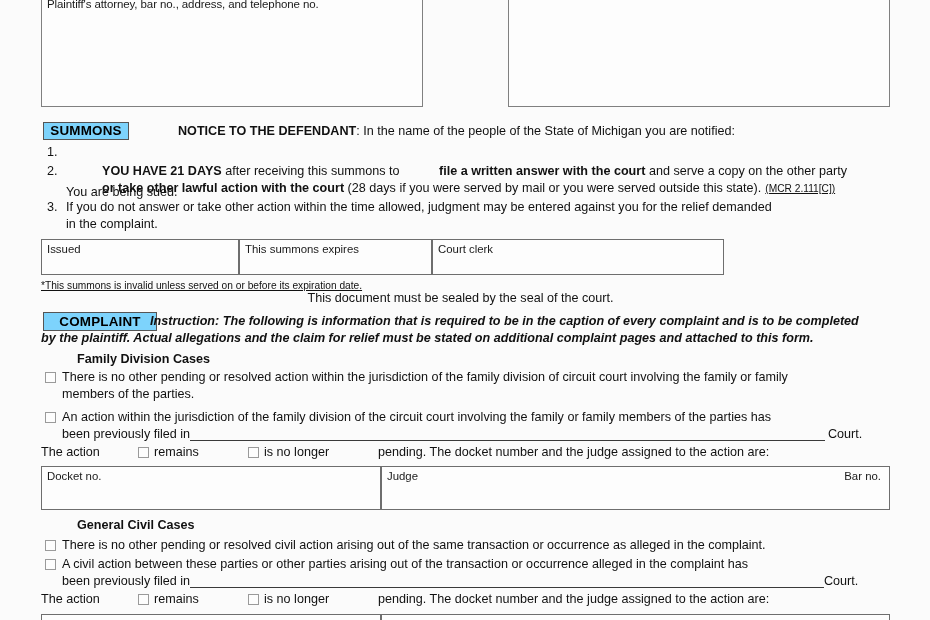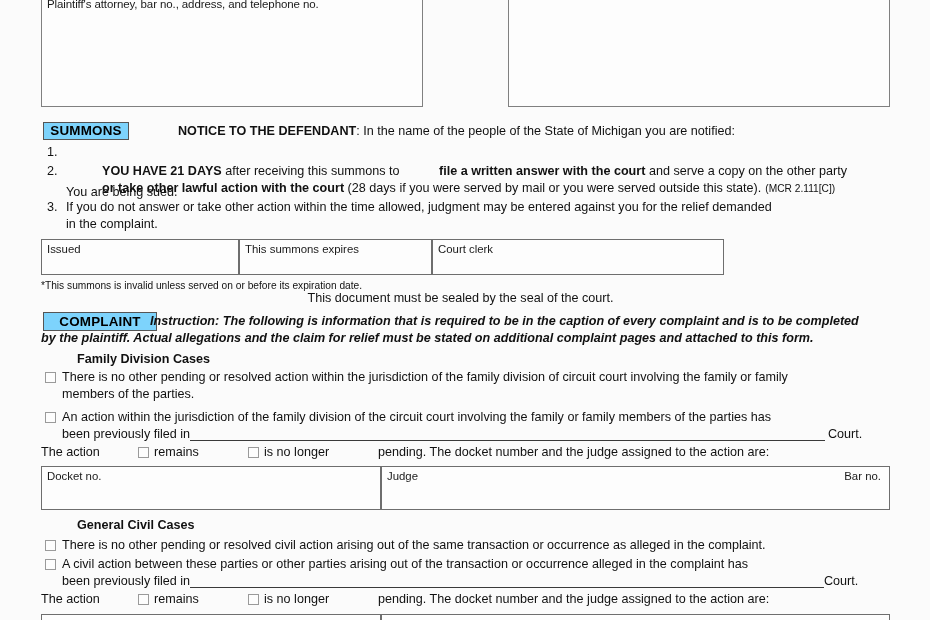--- a/index.html
+++ b/index.html
@@ -27,21 +27,21 @@
   .cap-label {
     position:absolute; left:5px; top:3px;
     font-size:11.5px; line-height:13px; color:#1a1a1a;
     letter-spacing:-0.1px;
   }
 
   
   .t { position:absolute; font-size:12.6px; line-height:15px; color:#111; white-space:nowrap; }
   .b  { font-weight:bold;padding-left:36px; }
   .bi { font-weight:bold; font-style:italic; }
-  .small { font-size:10.2px; }
+  .small { font-size:10.2px;text-decoration:underline; }
 
   
   .hdr-box {
     position:absolute;
     border:1.4px solid #555;
     background:#7dd3fc;
     font-weight:bold;
     font-size:13.4px;
     letter-spacing:0.2px;
     text-align:center;

